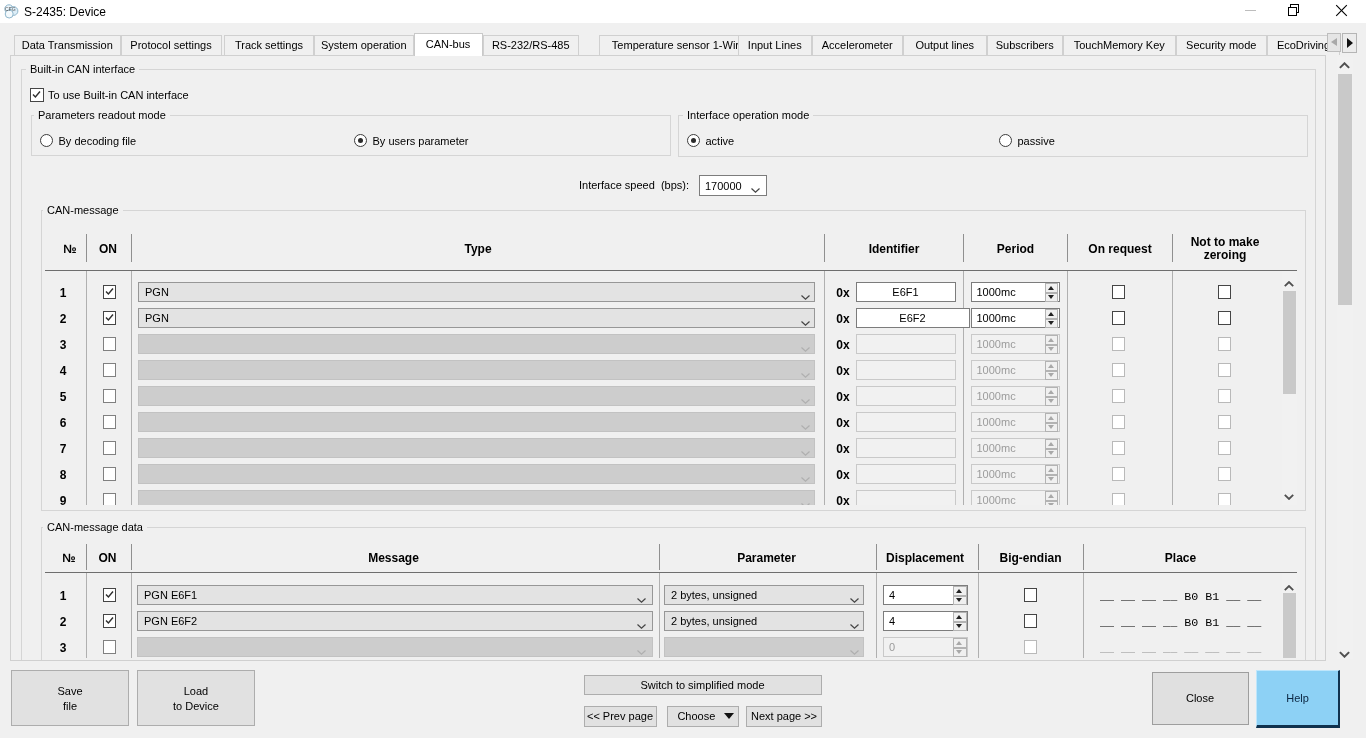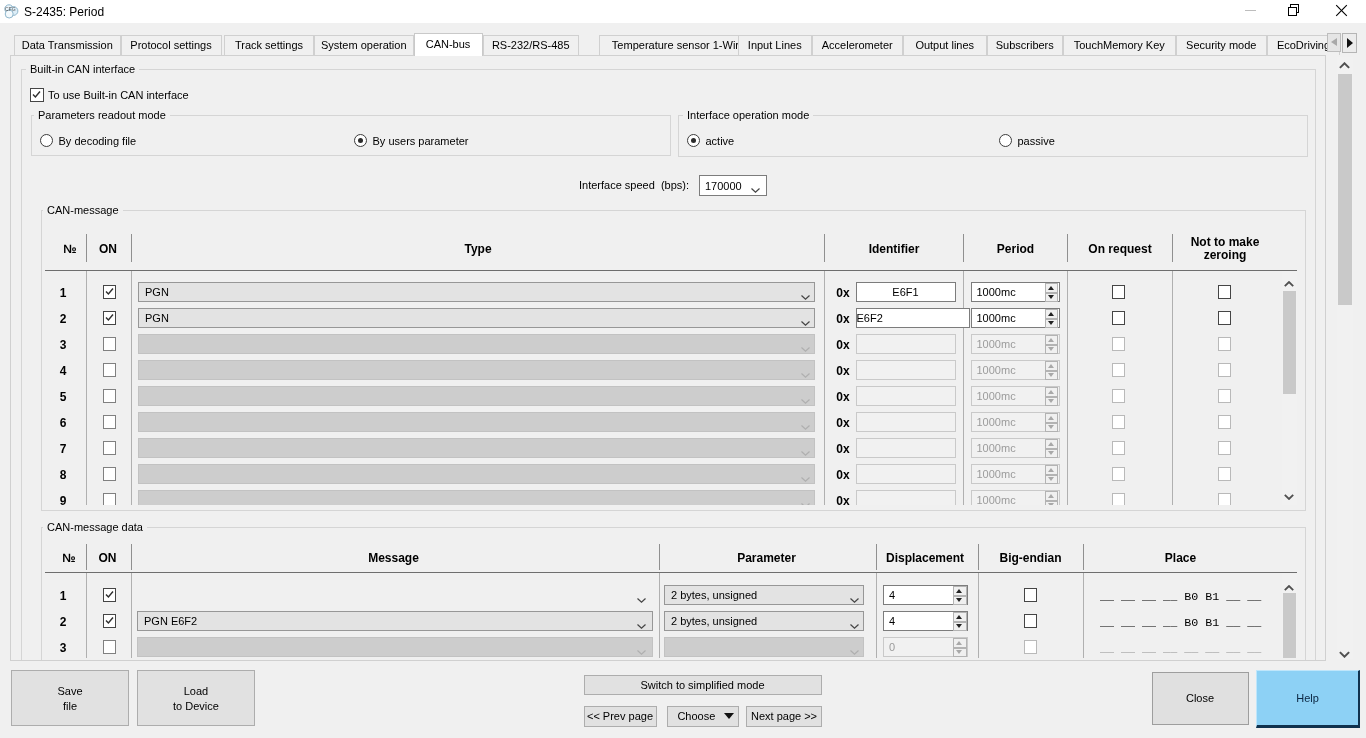--- a/index.html
+++ b/index.html
@@ -33,21 +33,21 @@
 .mono{font-family:"Liberation Mono",monospace;font-size:11.7px;}
 </style></head><body>
 
 <div class="abs" style="left:0;top:0;width:1366px;height:23px;background:#ffffff;"></div>
 <svg class="abs" style="left:3px;top:3px;" width="16" height="16" viewBox="0 0 16 16">
 <circle cx="6" cy="6" r="4.2" fill="#eef6fb" stroke="#8fb6cc" stroke-width="1"></circle>
 <circle cx="10.5" cy="8" r="4.4" fill="#ddeef8" stroke="#8fb6cc" stroke-width="1"></circle>
 <circle cx="6.2" cy="11" r="4.0" fill="#f4fafd" stroke="#8fb6cc" stroke-width="1"></circle>
 <text x="2.1" y="8" font-size="5" fill="#555" font-family="Liberation Sans">CFG</text>
 </svg>
-<div class="lbl" style="left:24px;top:5px;font-size:12px;">S-2435: Period</div>
+<div class="lbl" style="left:24px;top:5px;font-size:12px;">S-2435: Device</div>
 <div class="abs" style="left:1245px;top:10px;width:11px;height:1px;background:#bdbdbd;"></div>
 <svg class="abs" style="left:1286px;top:3px;" width="16" height="16" viewBox="0 0 16 16">
 <rect x="4.5" y="1.5" width="8" height="8" fill="none" stroke="#000" stroke-width="1"></rect>
 <rect x="2.5" y="4.5" width="8" height="8" fill="#fff" stroke="#000" stroke-width="1"></rect>
 </svg>
 <svg class="abs" style="left:1334px;top:3px;" width="15" height="15" viewBox="0 0 15 15">
 <line x1="2.2" y1="2.2" x2="12.8" y2="12.8" stroke="#000" stroke-width="1.1"></line>
 <line x1="12.8" y1="2.2" x2="2.2" y2="12.8" stroke="#000" stroke-width="1.1"></line>
 </svg>
 <div class="abs" style="left:10px;top:55px;width:1316px;height:606px;border:1px solid #d0d0d0;background:#f0f0f0;"></div>
@@ -152,21 +152,21 @@
 <div class="cb" style="left:60.5px;top:100px;"><svg width="11" height="11" viewBox="0 0 11 11">
         <polyline points="2,5.5 4.4,8 9,2.5" fill="none" stroke="#2e2e2e" stroke-width="1.4"></polyline>
       </svg></div>
 <div class="dd" style="left:96px;top:97px;width:677px;">
       <div class="txt">PGN</div>
     </div>
 <div class="chev" style="left:759px;top:104.5px;"><svg width="9" height="5" viewBox="0 0 9 5">
         <polyline points="0.5,0.5 4.5,4.2 8.5,0.5" fill="none" stroke="#444" stroke-width="1.2"></polyline>
       </svg></div>
 <div class="num" style="left:801px;top:100.5px;">0x</div>
-<div class="inp" style="left:813.5px;top:97px;width:114px;line-height:18px;">E6F2</div>
+<div class="inp" style="left:813.5px;top:97px;width:114px;text-align:center;line-height:18px;">E6F2</div>
 <div class="inp" style="left:928.5px;top:97px;width:89px;"></div>
 <div class="lbl" style="left:934.5px;top:101px;color:#000;">1000mc</div>
 <div class="spinb" style="left:1002.5px;top:98px;width:13.5px;height:9.5px;"></div>
 <div class="spinb" style="left:1002.5px;top:107.5px;width:13.5px;height:9.5px;"></div>
 <div class="tri-up" style="left:1005.5px;top:100.5px;"></div>
 <div class="tri-dn" style="left:1005.5px;top:110px;"></div>
 <div class="cb" style="left:1069.5px;top:100px;"></div>
 <div class="cb" style="left:1175.5px;top:100px;"></div>
 <div class="num" style="left:21px;top:126.5px;">3</div>
 <div class="cb dis" style="left:60.5px;top:126px;"></div>
@@ -309,20 +309,23 @@
 <div class="vsep" style="left:44.4px;top:44.5px;height:86px;"></div>
 <div class="vsep" style="left:88.5px;top:44.5px;height:86px;"></div>
 <div class="vsep" style="left:617px;top:44.5px;height:86px;"></div>
 <div class="vsep" style="left:833.5px;top:44.5px;height:86px;"></div>
 <div class="vsep" style="left:935.5px;top:44.5px;height:86px;"></div>
 <div class="vsep" style="left:1040.5px;top:44.5px;height:86px;"></div>
 <div class="num" style="left:21px;top:60.5px;">1</div>
 <div class="cb" style="left:60.5px;top:60px;"><svg width="11" height="11" viewBox="0 0 11 11">
         <polyline points="2,5.5 4.4,8 9,2.5" fill="none" stroke="#2e2e2e" stroke-width="1.4"></polyline>
       </svg></div>
+<div class="dd" style="left:95px;top:57px;width:516px;">
+      <div class="txt">PGN E6F1</div>
+    </div>
 <div class="chev" style="left:594.5px;top:64.5px;"><svg width="9" height="5" viewBox="0 0 9 5">
         <polyline points="0.5,0.5 4.5,4.2 8.5,0.5" fill="none" stroke="#444" stroke-width="1.2"></polyline>
       </svg></div>
 <div class="dd" style="left:622px;top:57px;width:200px;">
       <div class="txt">2 bytes, unsigned</div>
     </div>
 <div class="chev" style="left:808px;top:64.5px;"><svg width="9" height="5" viewBox="0 0 9 5">
         <polyline points="0.5,0.5 4.5,4.2 8.5,0.5" fill="none" stroke="#444" stroke-width="1.2"></polyline>
       </svg></div>
 <div class="inp" style="left:841px;top:57px;width:85px;"></div>
@@ -382,12 +385,12 @@
 <div class="sb-thumb" style="left:1240.5px;top:65px;width:13px;height:70px;"></div>
 </div>
 <div class="btn" style="left:11px;top:670px;width:118px;height:56px;line-height:15px;padding-top:13px;">Save<br>file</div>
 <div class="btn" style="left:137px;top:670px;width:118px;height:56px;line-height:15px;padding-top:13px;">Load<br>to Device</div>
 <div class="btn" style="left:583.5px;top:674.5px;width:238px;height:20px;line-height:18px;">Switch to simplified mode</div>
 <div class="btn" style="left:583.5px;top:706px;width:73px;height:20.5px;line-height:19px;">&lt;&lt; Prev page</div>
 <div class="btn" style="left:666.5px;top:706px;width:72px;height:20.5px;line-height:19px;">Choose&nbsp;&nbsp;&nbsp;&nbsp;</div>
 <div class="abs" style="left:723.5px;top:713px;width:0;height:0;border-left:5px solid transparent;border-right:5px solid transparent;border-top:6.5px solid #111;"></div>
 <div class="btn" style="left:746px;top:706px;width:76px;height:20.5px;line-height:19px;">Next page &gt;&gt;</div>
 <div class="btn" style="left:1151.5px;top:671.5px;width:97px;height:53.5px;line-height:51px;border-color:#9e9e9e;background:#e0e0e0;">Close</div>
-<div class="abs" style="left:1256px;top:670px;width:104px;height:58px;background:#8dd1f5;border-right:2px solid #10324e;border-bottom:3px solid #10324e;border-top:1px solid #bfe6fb;border-left:1px solid #bfe6fb;text-align:center;line-height:54px;color:#0a2540;">Help</div>
+<div class="abs" style="left:1256px;top:670px;width:84px;height:58px;background:#8dd1f5;border-right:2px solid #10324e;border-bottom:3px solid #10324e;border-top:1px solid #bfe6fb;border-left:1px solid #bfe6fb;text-align:center;line-height:54px;color:#0a2540;">Help</div>
 </body></html>

